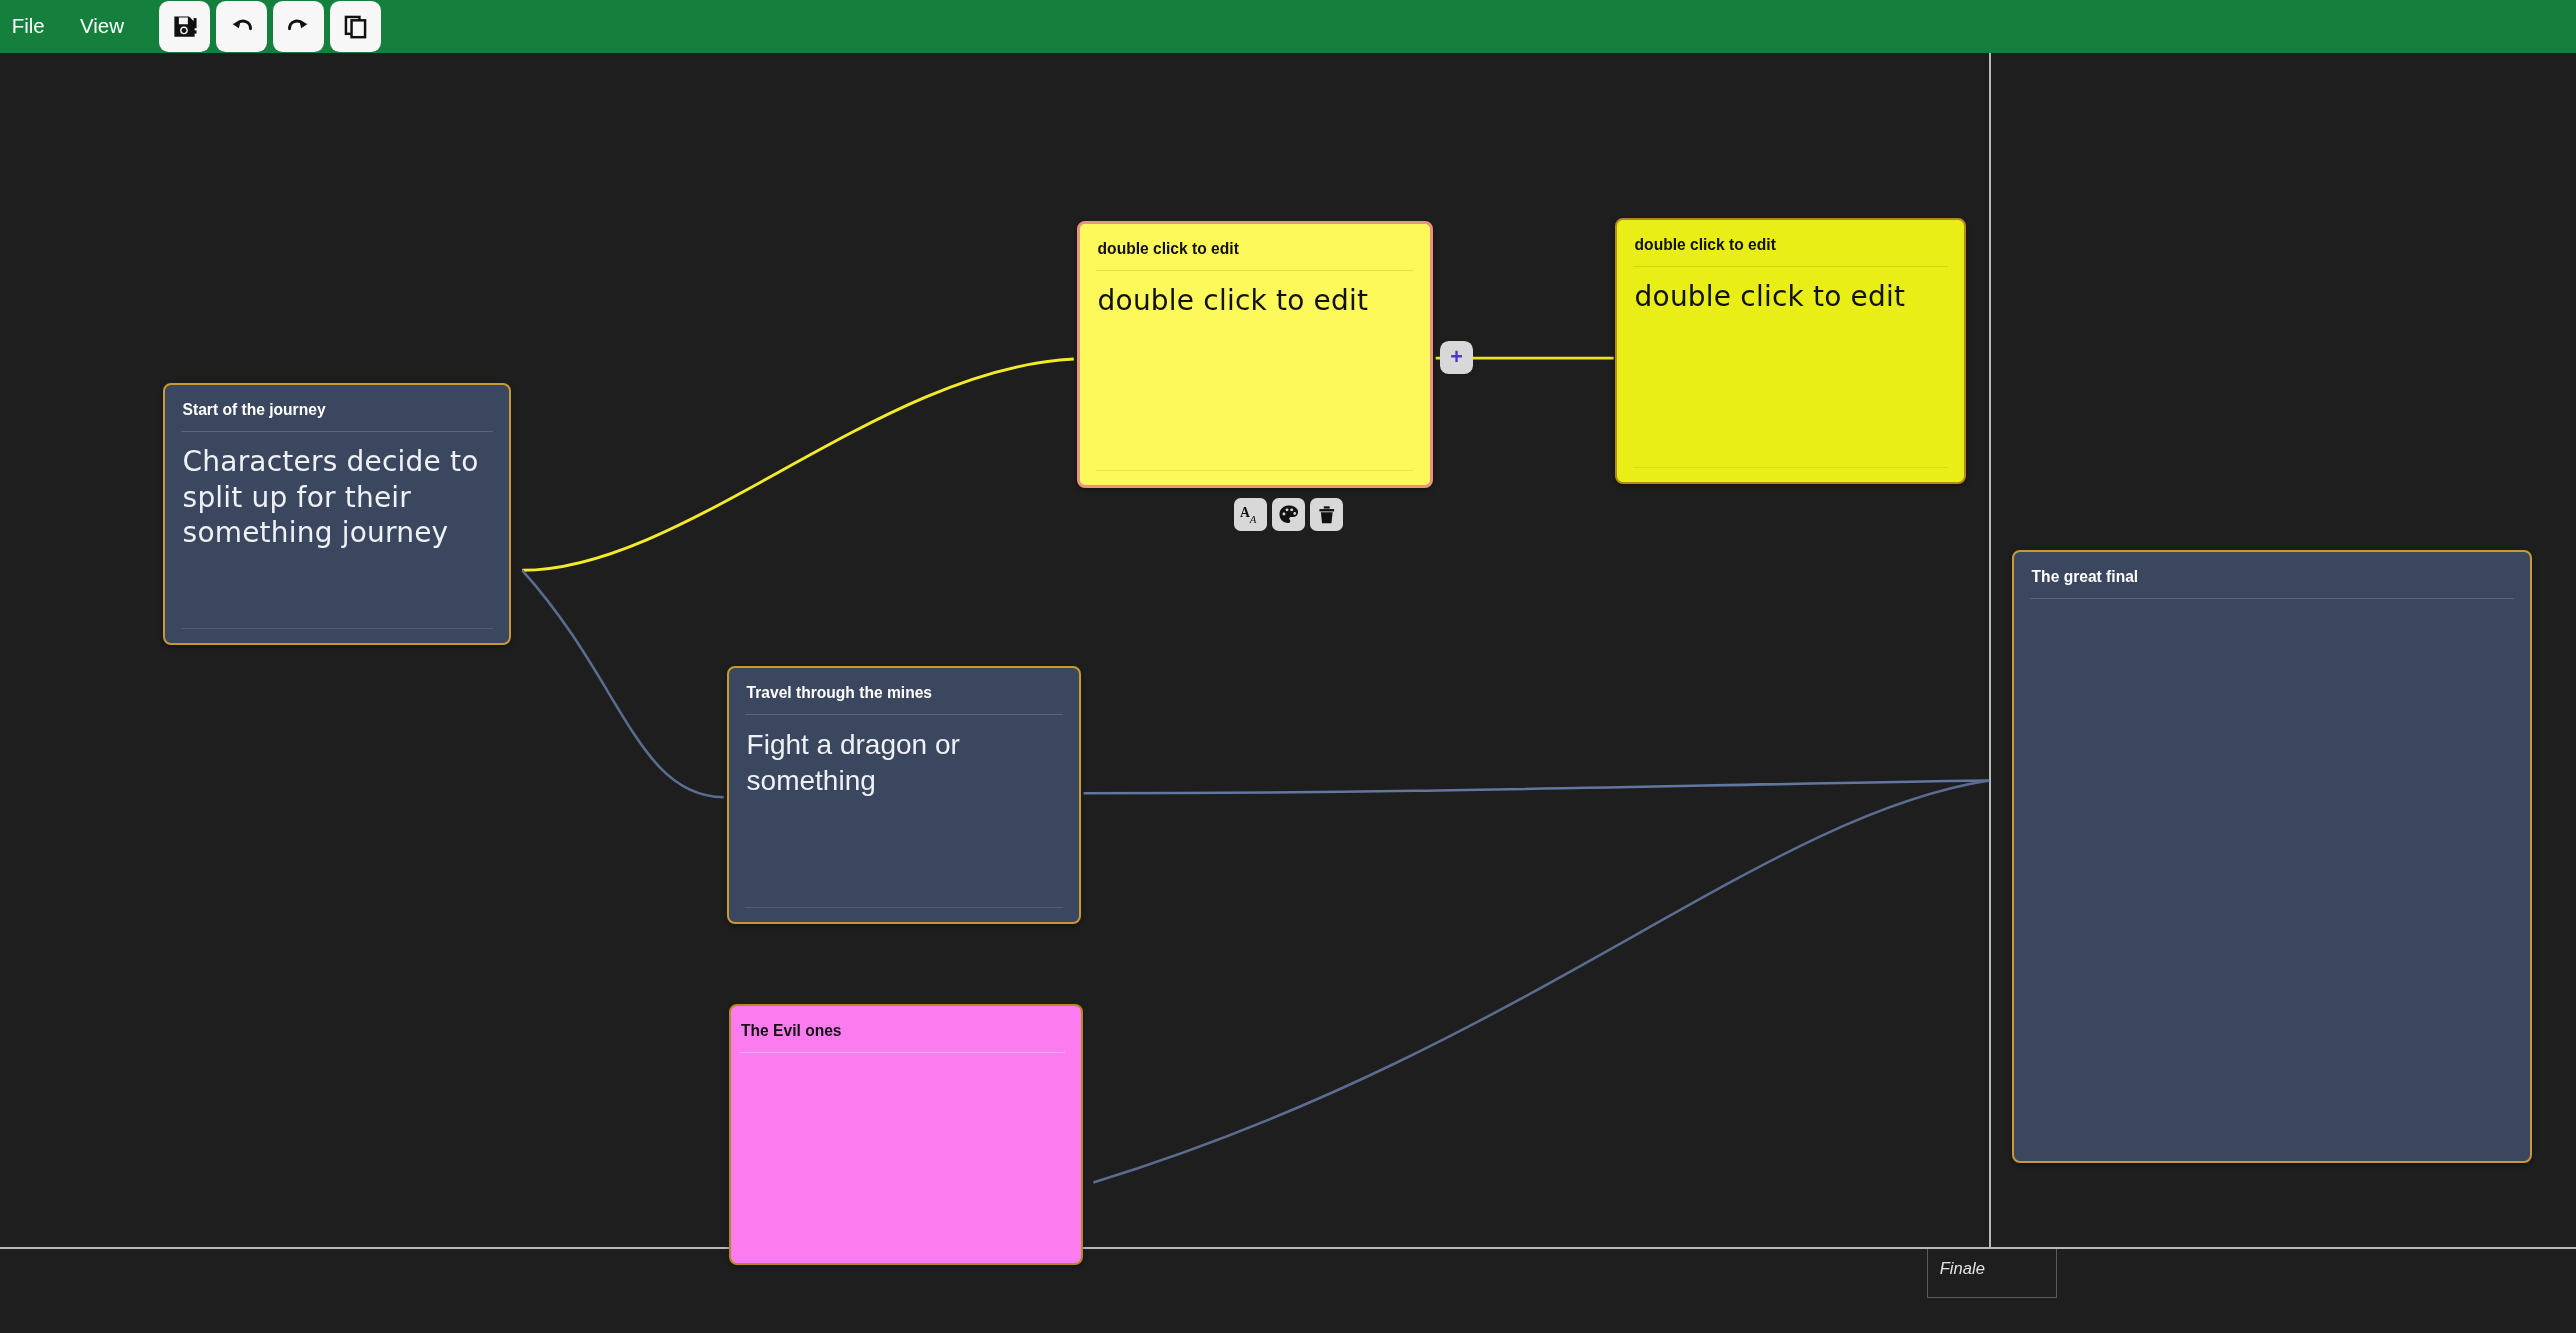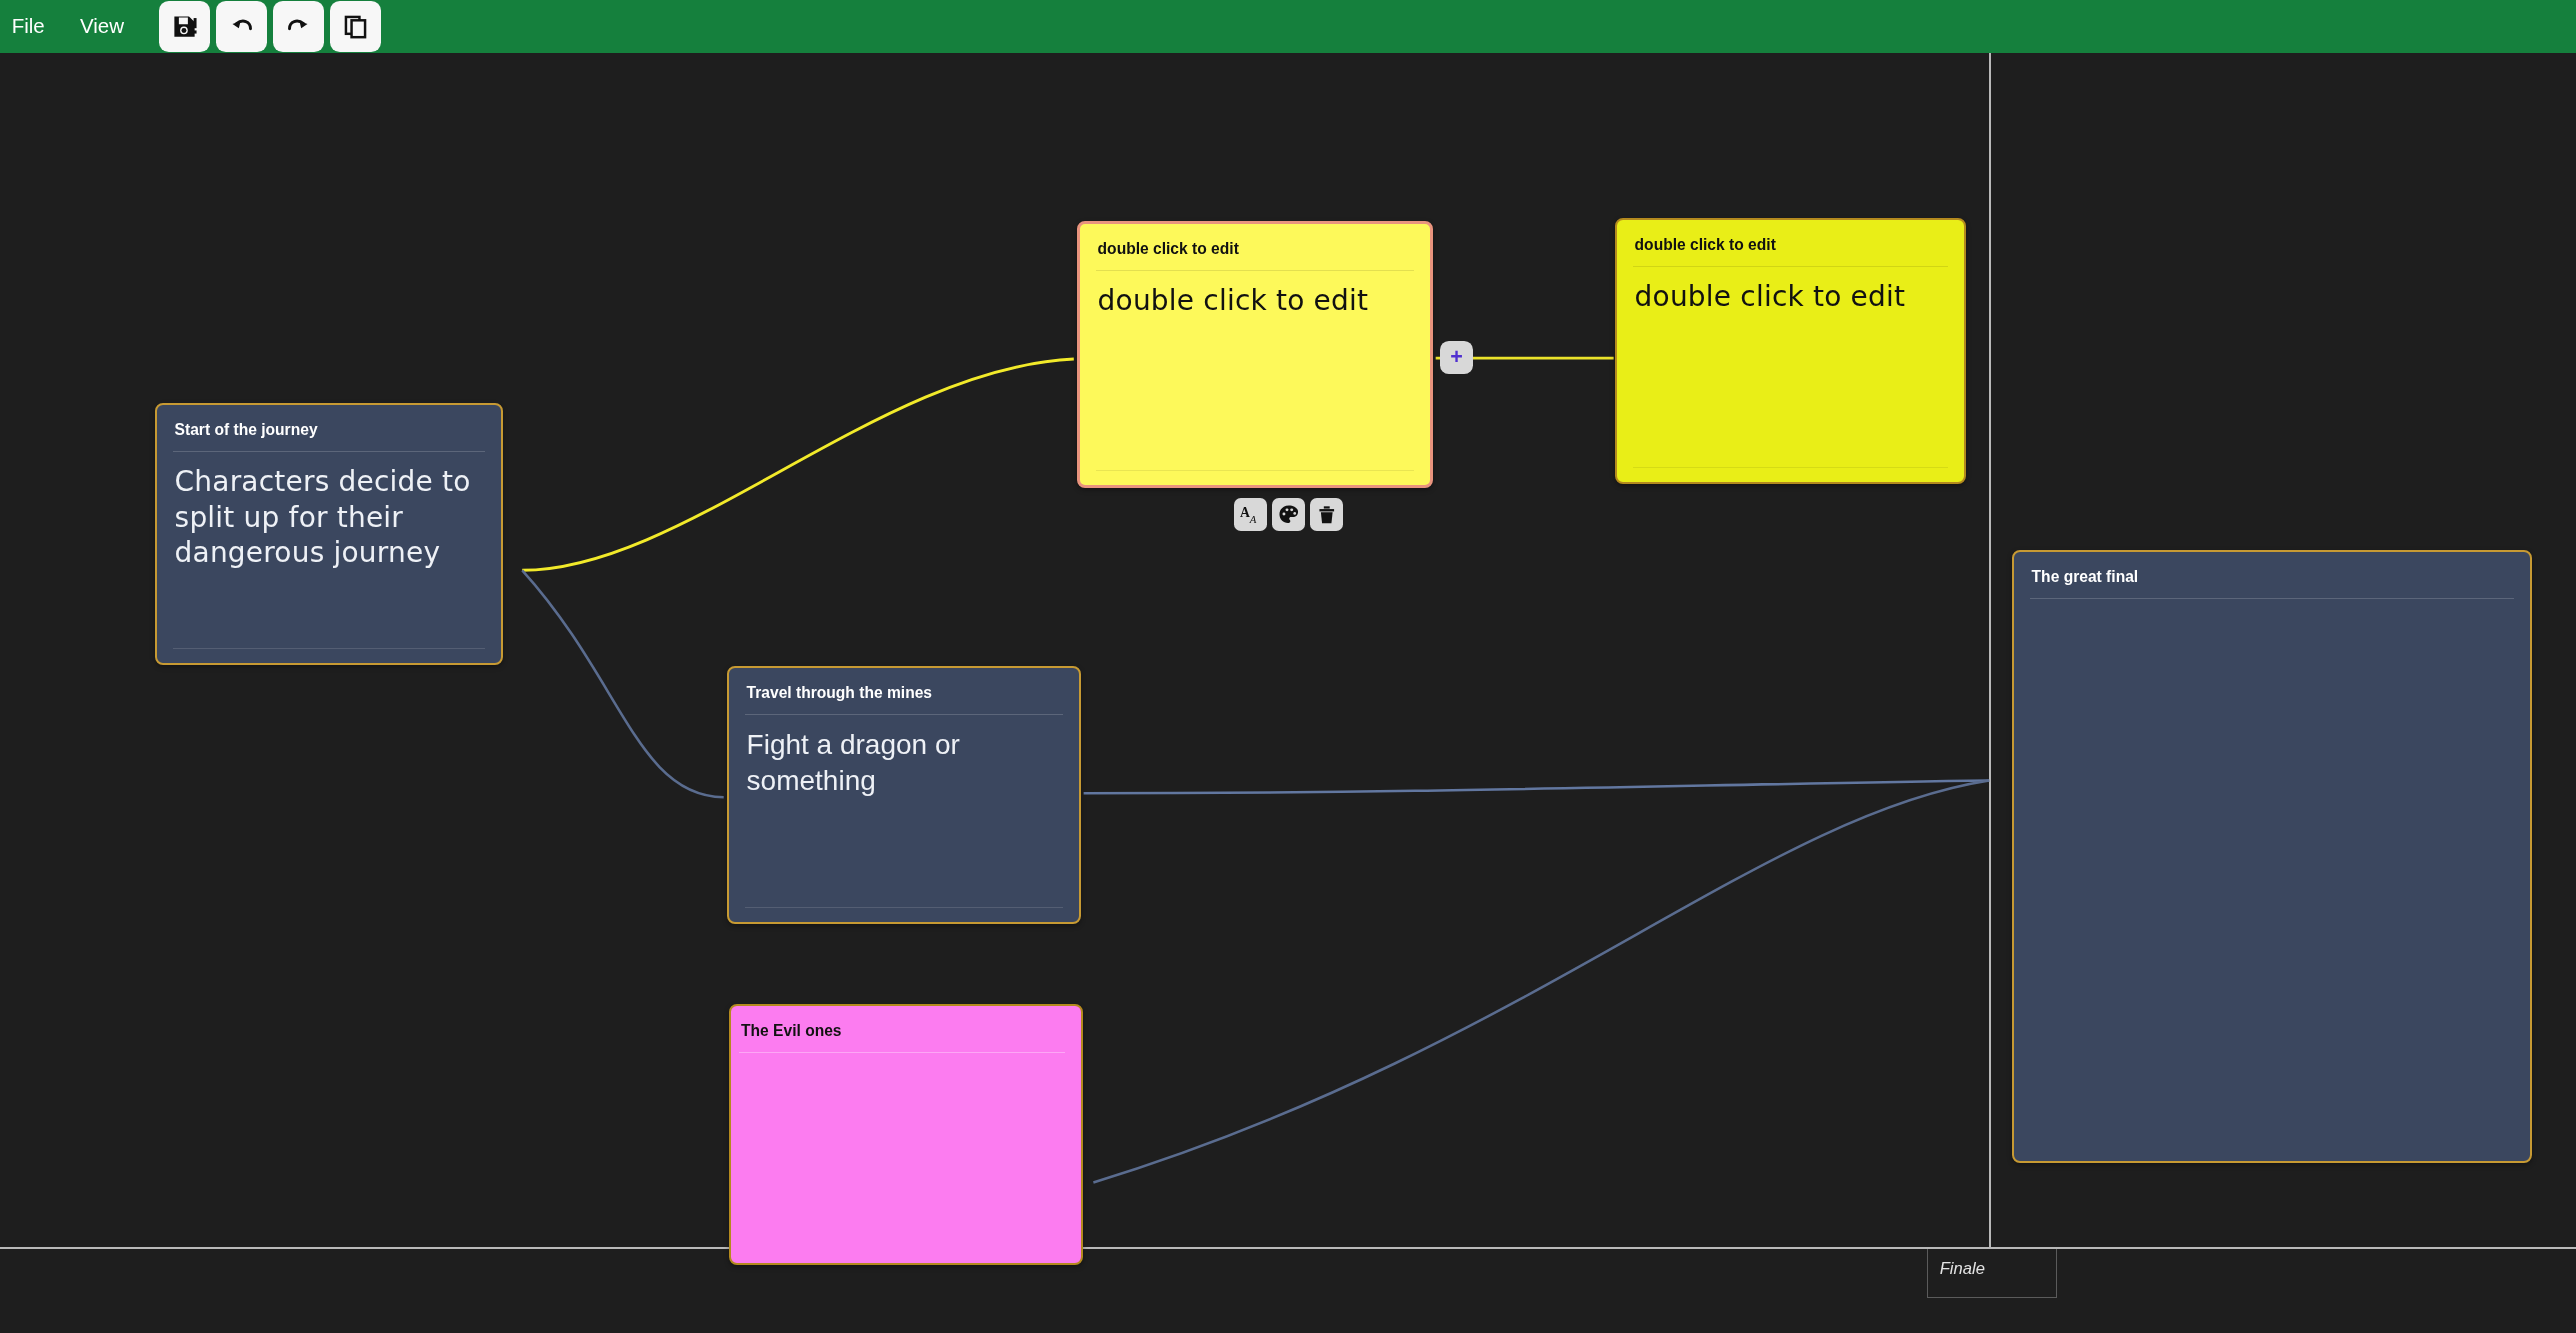--- a/index.html
+++ b/index.html
@@ -257,23 +257,23 @@
     <div class="lane-label" style="left:1927px; top:1196px; width:130px; height:49px;font-style:italic;">Finale</div>
 
     <svg id="edge-layer" viewBox="0 0 2634 1310" preserveAspectRatio="none">
       <path d="M 534 529 C 700 529 900 322 1098 313" fill="none" stroke="#f2ea2a" stroke-width="3"></path>
       <path d="M 1468 312 L 1650 312" fill="none" stroke="#ebe32b" stroke-width="3"></path>
       <path d="M 534 529 C 636 642 652 760 740 761" fill="none" stroke="#5a6c8f" stroke-width="2.6"></path>
       <path d="M 1108 757 C 1480 757 1740 748 2034 744" fill="none" stroke="#6277a0" stroke-width="2.6"></path>
       <path d="M 1118 1155 C 1560 1020 1800 780 2034 744" fill="none" stroke="#5a6c8f" stroke-width="2.6"></path>
     </svg>
 
-    <div class="card slate" style="left:155px; top:330px; width:348px; height:262px;margin-top:20px;">
+    <div class="card slate" style="left:163px; top:330px; width:348px; height:262px;">
       <div class="card-title">Start of the journey</div>
-      <div class="card-body body-hand">Characters decide to split up for their dangerous journey</div>
+      <div class="card-body body-hand">Characters decide to split up for their something journey</div>
     </div>
 
     <div class="card yellow-pale" style="left:1077px; top:168px; width:356px; height:267px;">
       <div class="card-title">double click to edit</div>
       <div class="card-body body-hand">double click to edit</div>
     </div>
 
     <div class="card yellow-bold" style="left:1615px; top:165px; width:351px; height:266px;">
       <div class="card-title">double click to edit</div>
       <div class="card-body body-hand">double click to edit</div>

